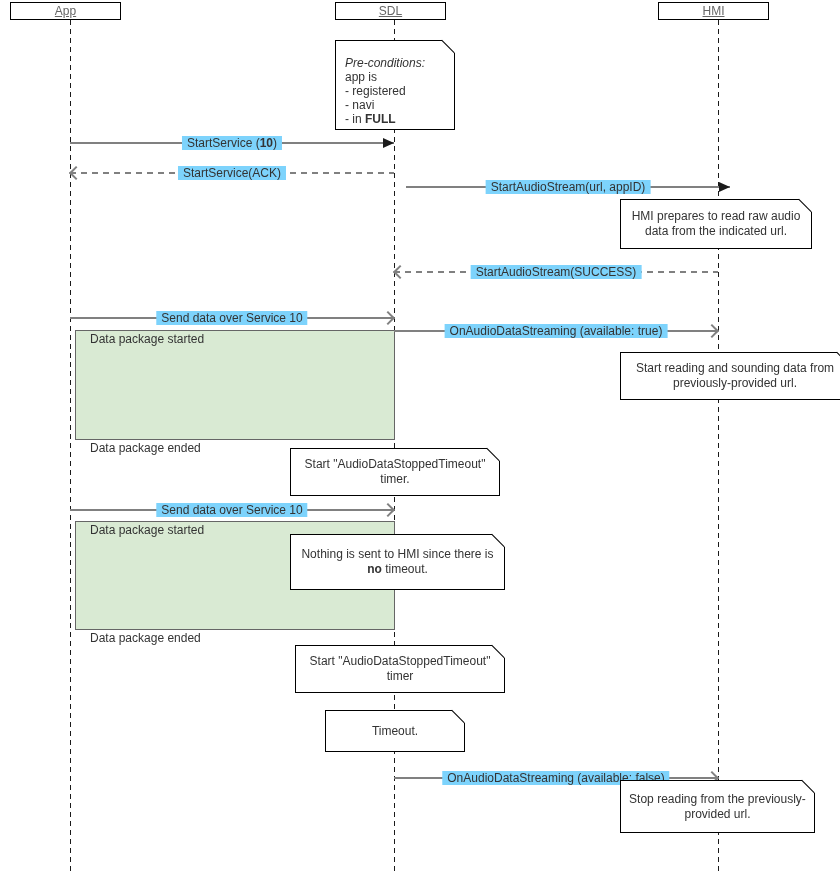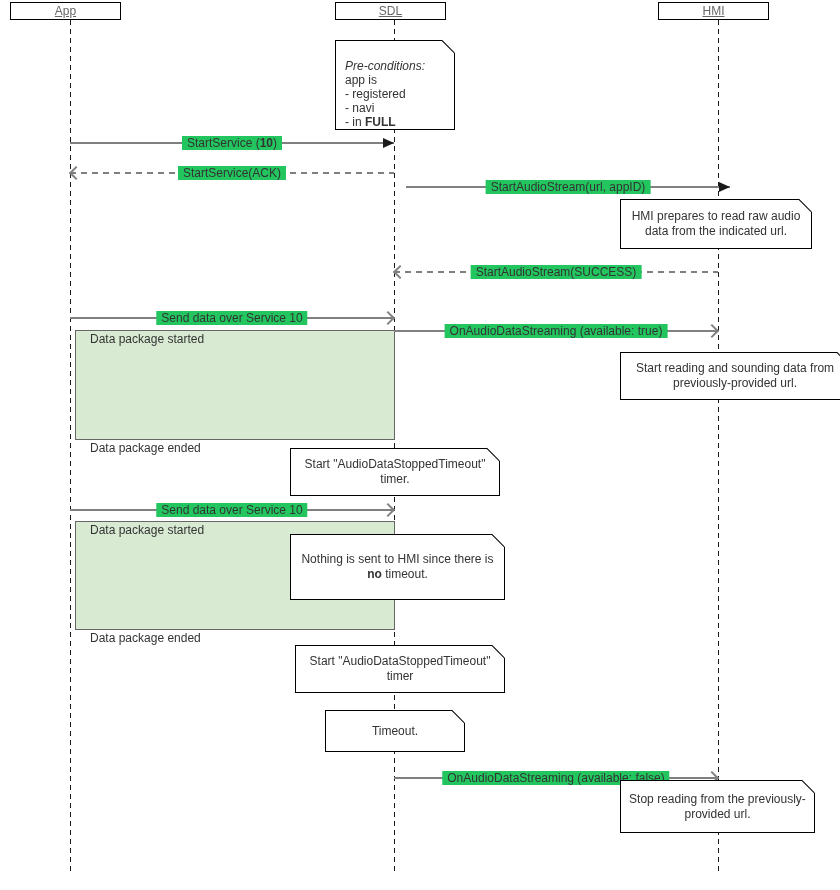--- a/index.html
+++ b/index.html
@@ -48,21 +48,21 @@
   .msg-line{
     position:absolute;left:0;right:0;top:7px;height:2px;
   }
   .msg-line.solid{background:var(--line-color);}
   .msg-line.dashed{
     background:repeating-linear-gradient(90deg,var(--line-color) 0 6px,transparent 6px 11px);
   }
   .msg-label{
     position:absolute;left:50%;top:50%;
     transform:translate(-50%,-50%);
-    background:#22c55e;
+    background:#7dd3fc;
     padding:0 5px;
     font-size:12px;
     white-space:nowrap;
     color:var(--text-color);
   }
   .arrow-filled-right{
     position:absolute;right:0;top:50%;
     transform:translateY(-50%);
     width:0;height:0;
     border-left:11px solid #1a1a1a;
@@ -84,22 +84,22 @@
     border:1px solid #000;
     z-index:4;
     display:flex;align-items:center;justify-content:center;
     font-size:12px;line-height:15px;
     color:var(--text-color);
     text-align:center;
     padding:20px 6px;
   }
   .note.left-align{
     text-align:left;
-    align-items:flex-start;justify-content:flex-start;
-    padding:18px 9px;
+    align-items:flex-end;justify-content:flex-start;
+    padding:3px 9px;
     line-height:14px;
   }
   .fold{
     position:absolute;top:-1px;right:-1px;
     width:13px;height:13px;
     background:#ffffff;
   }
   .fold::after{
     content:"";
     position:absolute;left:-3px;top:6px;
@@ -210,21 +210,21 @@
   <div class="msg" style="left:70px;top:502px;width:324px">
     <div class="msg-line solid"></div>
     <div class="chevron right"></div>
     <div class="msg-label">Send data over Service 10</div>
   </div>
 
   <div class="activation" style="top:521px;height:109px"></div>
   <div class="activation-label" style="top:523px">Data package started</div>
   <div class="ended-label" style="top:631px">Data package ended</div>
 
-  <div class="note" style="left:290px;top:534px;width:215px;height:66px">
+  <div class="note" style="left:290px;top:534px;width:215px;height:56px">
     <span class="fold"></span>
     <span><span>Nothing is sent to HMI since there is </span><b>no</b><span> timeout.</span></span>
   </div>
 
   <div class="note" style="left:295px;top:645px;width:210px;height:48px">
     <span class="fold"></span>
     <span>Start "AudioDataStoppedTimeout" timer</span>
   </div>
 
   <div class="note" style="left:325px;top:710px;width:140px;height:30px">

